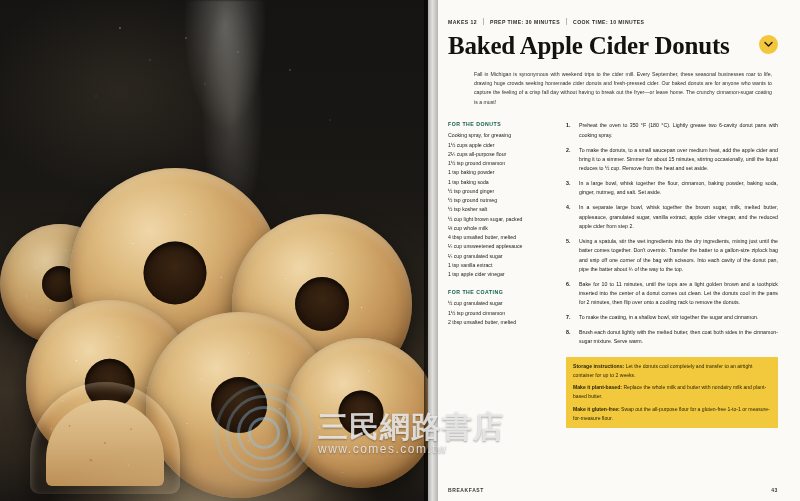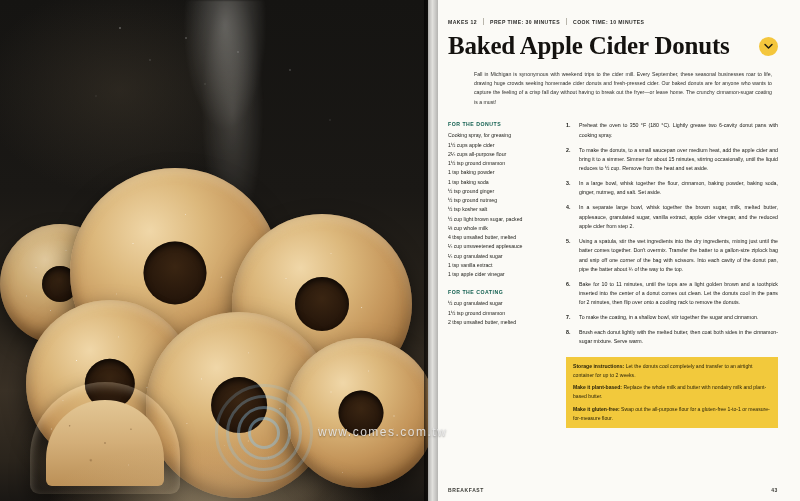--- a/index.html
+++ b/index.html
@@ -167,21 +167,21 @@
     color: #2a2a28;
     text-transform: uppercase;
     margin-bottom: 8px;
   }
   .meta-sep {
     width: 1px; height: 7px;
     background: #b9b6ac;
   }
   .title-row {
     display: flex;
-    align-items: center;
+    align-items: flex-start;
     justify-content: space-between;
   }
   h1.recipe-title {
     margin: 0;
     font-family: "Liberation Serif", serif;
     font-size: 25px;
     line-height: 1.02;
     letter-spacing: -0.2px;
     font-weight: bold;
     color: #14120f;
@@ -447,17 +447,18 @@
   </div>
 
   <div class="watermark">
     <div class="wm-rings">
       <span></span>
         <span></span>
         <span></span>
         <span></span>
     </div>
     <div class="wm-text">
+      <div class="wm-cn">三民網路書店</div>
       <div class="wm-url">www.comes.com.tw</div>
     </div>
   </div>
 
 </div>
 
 </body></html>

